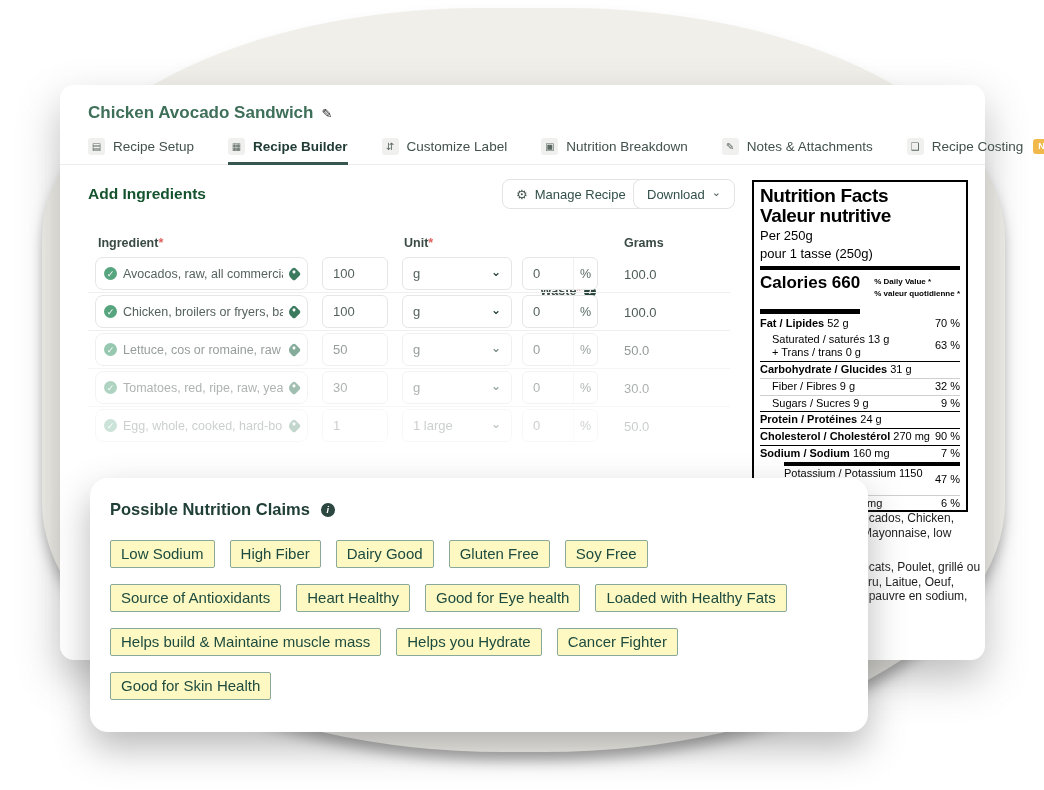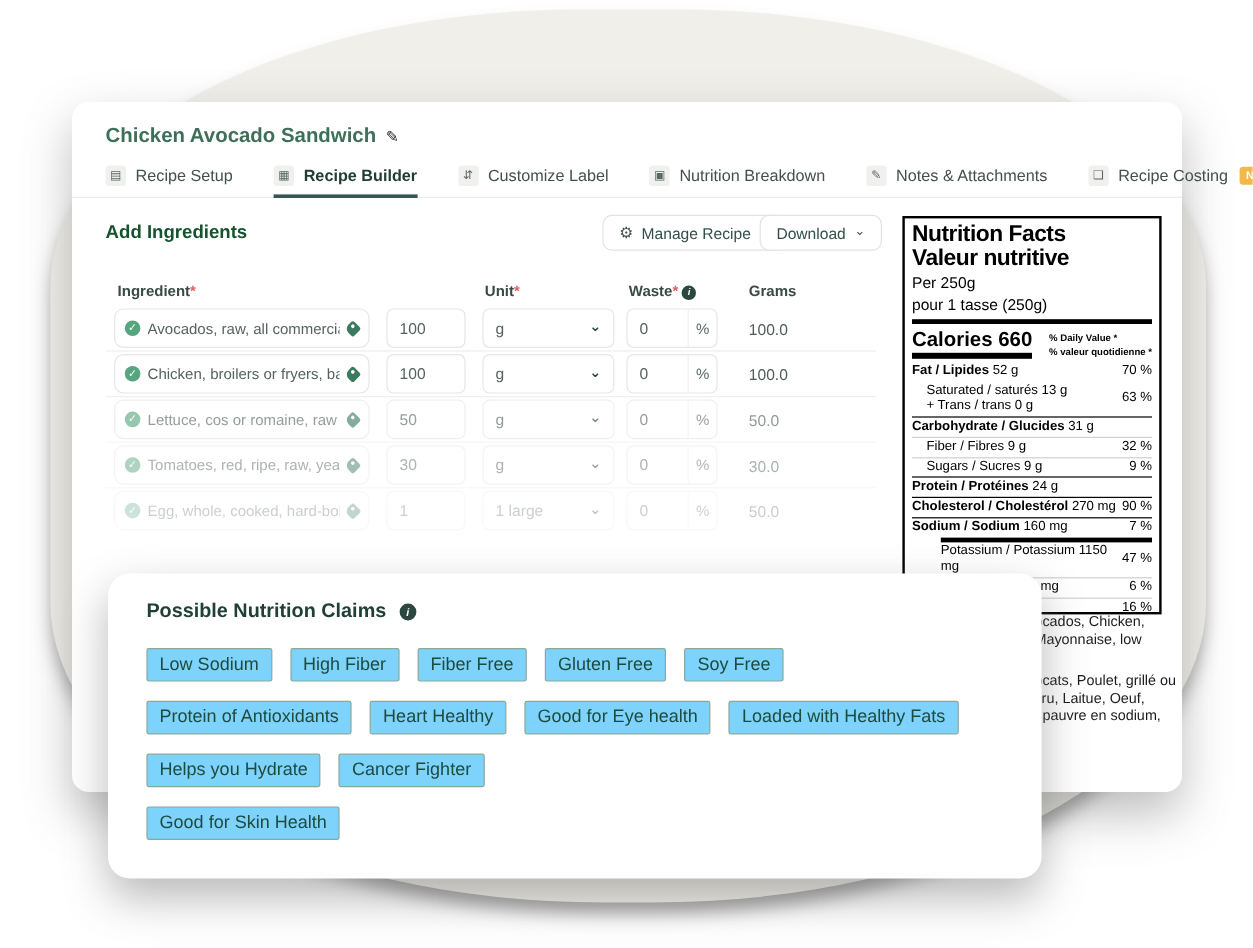--- a/index.html
+++ b/index.html
@@ -71,43 +71,43 @@
     display:flex; align-items:center; justify-content:center; }
   .grams { position:absolute; left:536px; top:0; height:38px; display:flex; align-items:center; font-size:13px; color:#4d5c57; }
 
   
   .nlabel { position:absolute; left:752px; top:180px; width:216px; height:332px; background:#fff;
     border:2px solid #000; padding:4px 6px; color:#000; z-index:1; overflow:hidden; }
   .nf-title { font-size:19px; font-weight:bold; line-height:1.04; letter-spacing:-.4px; }
   .nf-serv { font-size:13px; line-height:1.28; margin-top:2px; }
   .bar { height:4px; background:#000; margin:3px 0; }
   .cal-row { display:flex; justify-content:space-between; align-items:flex-start; margin:1px 0 2px; }
-  .cal-l { font-size:17px; font-weight:bold; border-bottom:5px solid #000; padding-bottom:1px; }
+  .cal-l { font-size:17px; font-weight:bold; border-bottom:5px solid #000; padding-bottom:16px; }
   .cal-r { text-align:left; font-size:8px; font-weight:bold; line-height:1.5; padding-top:3px; }
   .nrow { display:flex; justify-content:space-between; align-items:center; font-size:11px; line-height:1.25; padding:1px 0; }
   .nrow.indent .lbl { padding-left:12px; }
   .sep-thin { border-top:1px solid #cfcfcf; }
   .sep-med { border-top:1px solid #000; }
   .sep-thick { border-top:4px solid #000;margin-left:24px; }
   .nrow .pct { font-weight:normal; white-space:nowrap; }
   .nf-foot { text-align:right; font-size:10px; line-height:1.35; padding-top:2px; }
 
   
   .stmt { position:absolute; left:862px; font-size:12px; color:#1c1c1c; line-height:14.6px; z-index:1; white-space:nowrap;}
   #stmt-en { top:511px; }
   #stmt-fr { top:560px; }
 
   
   .popup { position:absolute; left:90px; top:478px; width:778px; height:254px; background:#fff; border-radius:18px;
-    box-shadow:0 16px 36px rgba(100,100,100,.45); z-index:2; padding:22px 32px; }
+    box-shadow:0 16px 36px rgba(100,100,100,.45); z-index:2; padding:22px 20px; }
   .claims-heading { font-size:16.5px; font-weight:bold; color:#203f36; display:flex; align-items:center; gap:8px; }
   .claims-heading .info-dot { width:14px; height:14px; font-size:9px; }
   #claim-rows { margin-top:21px; }
   .crow { display:flex; gap:15px; margin-bottom:16px; }
-  .chip { border:1px solid #8aa899; border-radius:2px; background:#7dd3fc; color:#1d4b3f; font-size:15px;
+  .chip { border:1px solid #8aa899; border-radius:2px; background:#fef9c3; color:#1d4b3f; font-size:15px;
     padding:4px 10px 5px; white-space:nowrap; cursor:pointer; }
 </style>
 </head>
 <body>
 
 <div id="stage">
   <div class="blob"></div>
 
   <div class="card"></div>
 
@@ -154,21 +154,21 @@
   </div>
   <div class="btn" id="download-btn">
     <span>Download</span>
     <span class="chev">⌄</span>
   </div>
 
   <div id="table-headers">
       <div class="thead" style="left: 98px;"><span>Ingredient</span><span class="req">*</span></div>
       <div class="thead" style="left: 326px; margin-top: 37px;"><span>Amount</span><span class="req">*</span></div>
       <div class="thead" style="left: 404px;"><span>Unit</span><span class="req">*</span></div>
-      <div class="thead" style="left: 524px;"><span>Waste</span><span class="req">*</span><span class="info-dot">i</span></div>
+      <div class="thead" style="left: 540px; margin-top: 48px;"><span>Waste</span><span class="req">*</span><span class="info-dot">i</span></div>
       <div class="thead" style="left: 624px;"><span>Grams</span></div>
     </div>
   <div id="rows">
       <div class="irow">
         <div class="pill">
           <span class="chk">✓</span>
           <span class="nm">Avocados, raw, all commercial v...</span>
           <span class="tagicon"></span>
         </div>
         <div class="amt">100</div>
@@ -333,31 +333,32 @@
 
   <div class="popup">
     <div class="claims-heading">
       <span>Possible Nutrition Claims</span>
       <span class="info-dot">i</span>
     </div>
     <div id="claim-rows">
         <div class="crow">
           <div class="chip">Low Sodium</div>
           <div class="chip">High Fiber</div>
-          <div class="chip">Fiber Free</div>
+          <div class="chip">Dairy Good</div>
           <div class="chip">Gluten Free</div>
           <div class="chip">Soy Free</div>
         </div>
         <div class="crow">
-          <div class="chip">Protein of Antioxidants</div>
+          <div class="chip">Source of Antioxidants</div>
           <div class="chip">Heart Healthy</div>
           <div class="chip">Good for Eye health</div>
           <div class="chip">Loaded with Healthy Fats</div>
         </div>
         <div class="crow">
+          <div class="chip">Helps build &amp; Maintaine muscle mass</div>
           <div class="chip">Helps you Hydrate</div>
           <div class="chip">Cancer Fighter</div>
         </div>
         <div class="crow">
           <div class="chip">Good for Skin Health</div>
         </div>
       </div>
   </div>
 </div>
 

